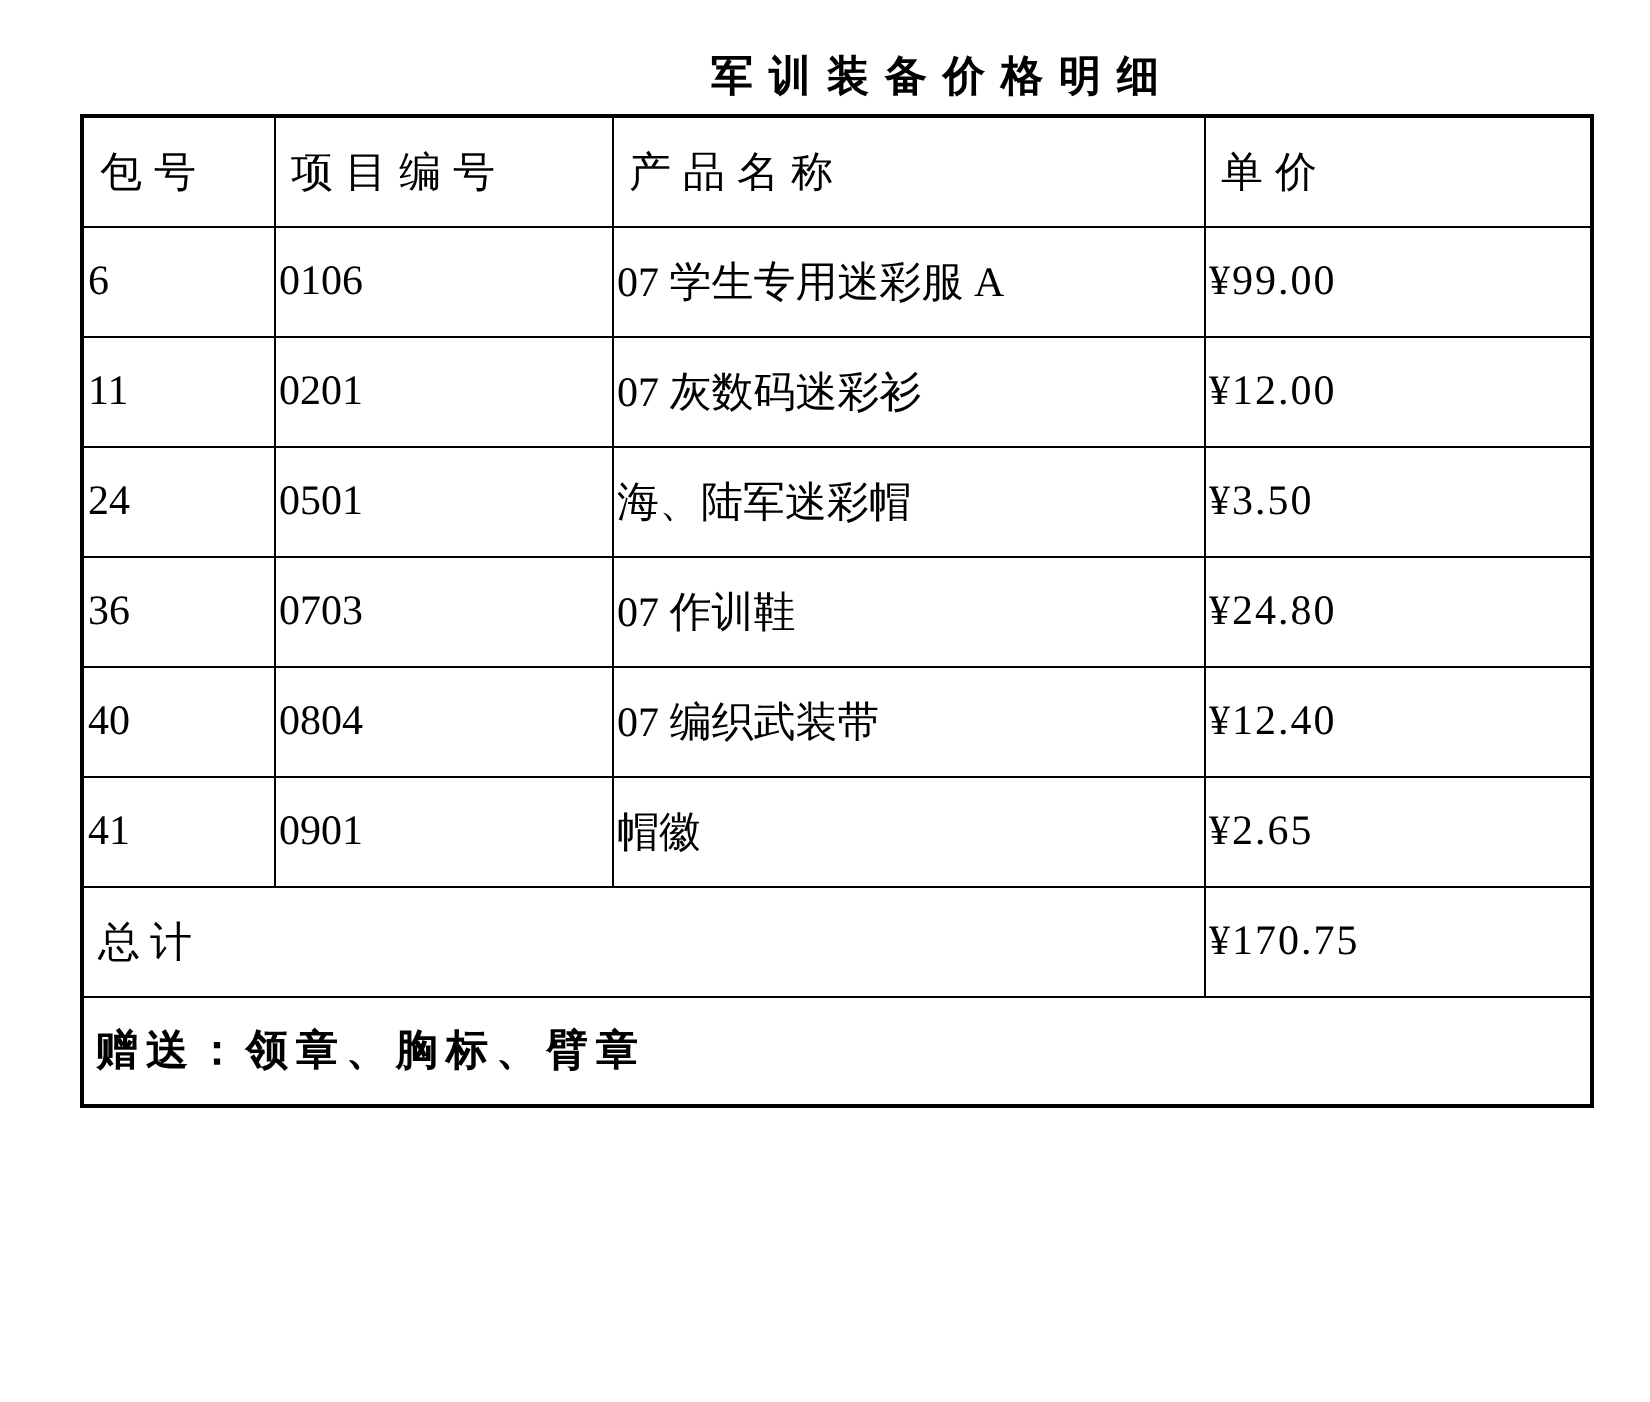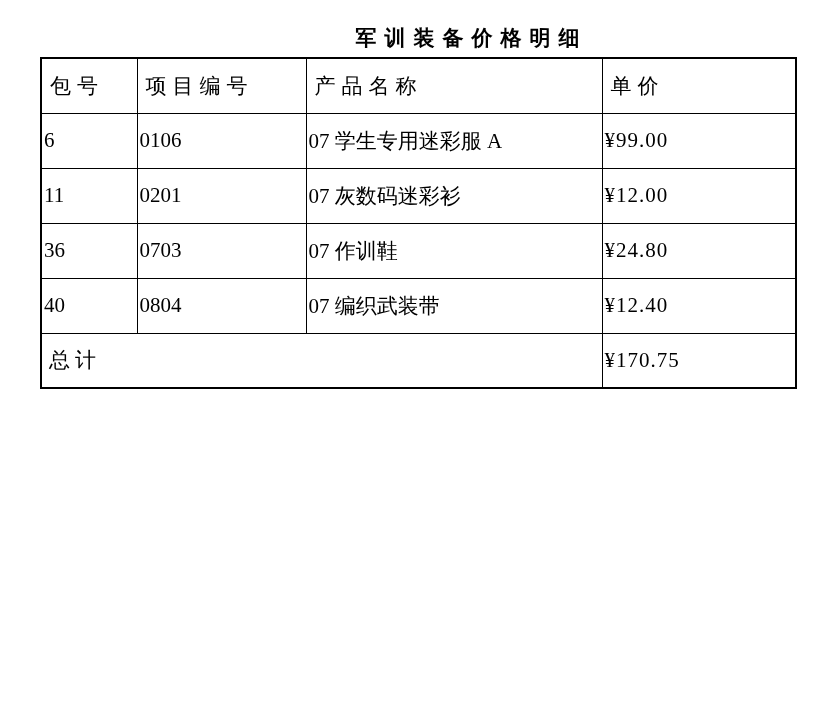--- a/index.html
+++ b/index.html
@@ -84,30 +84,45 @@
       <td>07 学生专用迷彩服 A</td>
       <td class="price-cell">¥99.00</td>
     </tr>
     <tr>
       <td>11</td>
       <td>0201</td>
       <td>07 灰数码迷彩衫</td>
       <td class="price-cell">¥12.00</td>
     </tr>
     <tr>
+      <td>24</td>
+      <td>0501</td>
+      <td>海、陆军迷彩帽</td>
+      <td class="price-cell">¥3.50</td>
+    </tr>
+    <tr>
       <td>36</td>
       <td>0703</td>
       <td>07 作训鞋</td>
       <td class="price-cell">¥24.80</td>
     </tr>
     <tr>
       <td>40</td>
       <td>0804</td>
       <td>07 编织武装带</td>
       <td class="price-cell">¥12.40</td>
     </tr>
+    <tr>
+      <td>41</td>
+      <td>0901</td>
+      <td>帽徽</td>
+      <td class="price-cell">¥2.65</td>
+    </tr>
 
     <tr>
       <td colspan="3" class="summary-label">总计</td>
       <td class="price-cell">¥170.75</td>
     </tr>
+    <tr>
+      <td colspan="4" class="footer-cell">赠送：领章、胸标、臂章</td>
+    </tr>
   </tbody>
 </table>
 
 </body></html>

